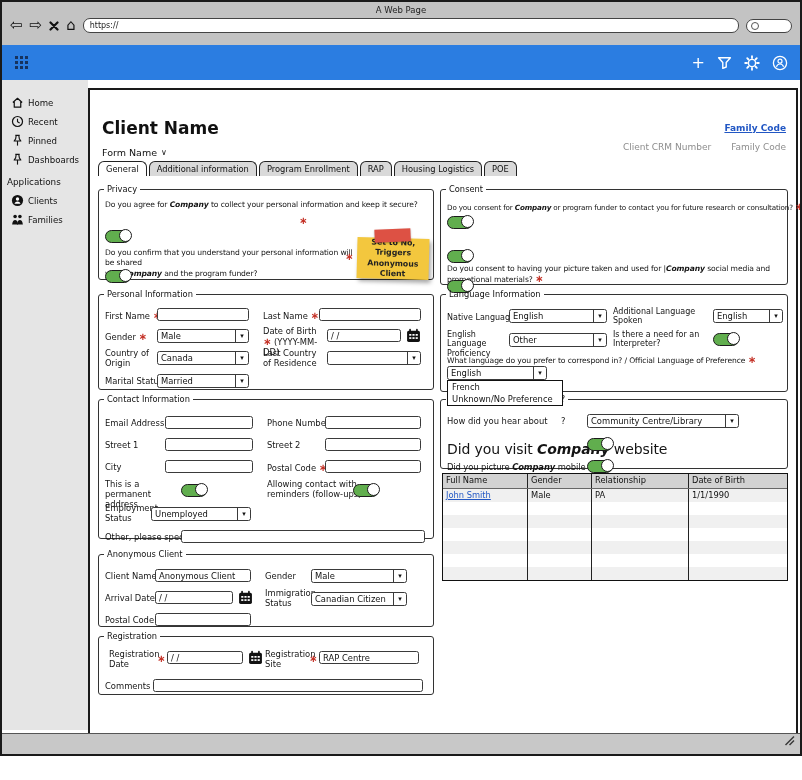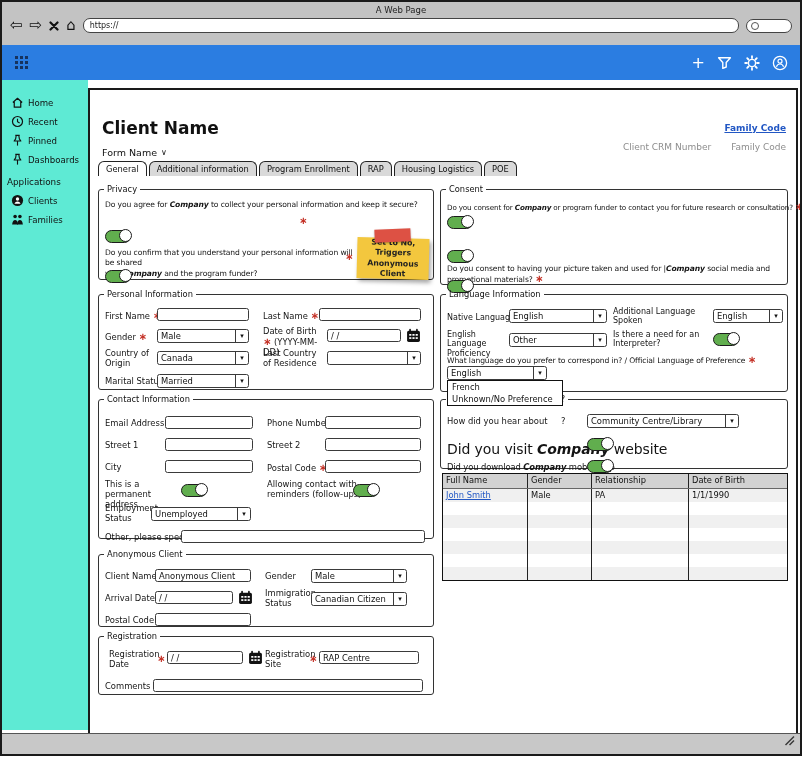--- a/index.html
+++ b/index.html
@@ -13,21 +13,21 @@
   .urlbar{flex:1;height:13px;background:#fff;border:1.3px solid #444;border-radius:7px;display:flex;align-items:center;padding:0 6px;font-size:8px;color:#222;}
   .searchpill{width:46px;height:14px;background:#fff;border:1.3px solid #444;border-radius:9px;display:flex;align-items:center;padding-left:4px;box-sizing:border-box;}
   .mag{width:6px;height:6px;border:1.3px solid #555;border-radius:50%;}
 
   
   .appbar{position:absolute;left:0;top:43px;right:0;height:35px;background:#2b7de1;display:flex;align-items:center;padding:0 12px;box-sizing:border-box;}
   .appbar .spacer{flex:1;}
   .abico{display:flex;align-items:center;justify-content:center;margin-left:12px;color:#fff;font-size:16px;line-height:16px;}
 
   
-  .sidebar{position:absolute;left:0;top:78px;width:86px;bottom:24px;background:#5eead4;padding-top:13px;box-sizing:border-box;}
+  .sidebar{position:absolute;left:0;top:78px;width:86px;bottom:24px;background:#e5e5e5;padding-top:13px;box-sizing:border-box;}
   .side-item{display:flex;align-items:center;gap:4px;padding:0 0 0 9px;height:19px;font-size:8.6px;color:#111;}
   .side-section{padding-left:5px;font-size:8.8px;}
 
   
   .main{position:absolute;left:86px;top:86px;width:710px;height:666px;border:2px solid #1a1a1a;background:#fff;box-sizing:border-box;}
   .page-title{position:absolute;left:12px;top:28px;font-size:17px;font-weight:600;color:#111;}
   .form-name{position:absolute;left:12px;top:57px;font-size:9.5px;color:#111;display:flex;gap:4px;align-items:center;}
   .chev{font-size:8px;}
   .hdr-right{position:absolute;right:10px;top:26px;text-align:right;}
   .link{color:#2257c4;text-decoration:underline;font-size:9px;font-weight:bold;}
@@ -490,21 +490,21 @@
             <span>▾</span>
           </span>
       </div>
       <div class="q" style="left:6px;top:36px;font-size:14px;">
         <span>Did you visit</span> <span class="co">Company</span> <span>website</span>
       </div>
       <div class="tgl" style="left:146px;top:34px;">
           <div class="knob"></div>
         </div>
       <div class="q" style="left:6px;top:58px;font-size:8.4px;">
-        <span>Did you download</span> <span class="co">Company</span> <span>mobile app</span>
+        <span>Did you picture</span> <span class="co">Company</span> <span>mobile app</span>
       </div>
       <div class="tgl" style="left:146px;top:56px;">
           <div class="knob"></div>
         </div>
     </fieldset>
 
     <div class="mtable">
       <div class="trow thead">
         <span class="tcell c1">Full Name</span>
         <span class="tcell c2">Gender</span>

